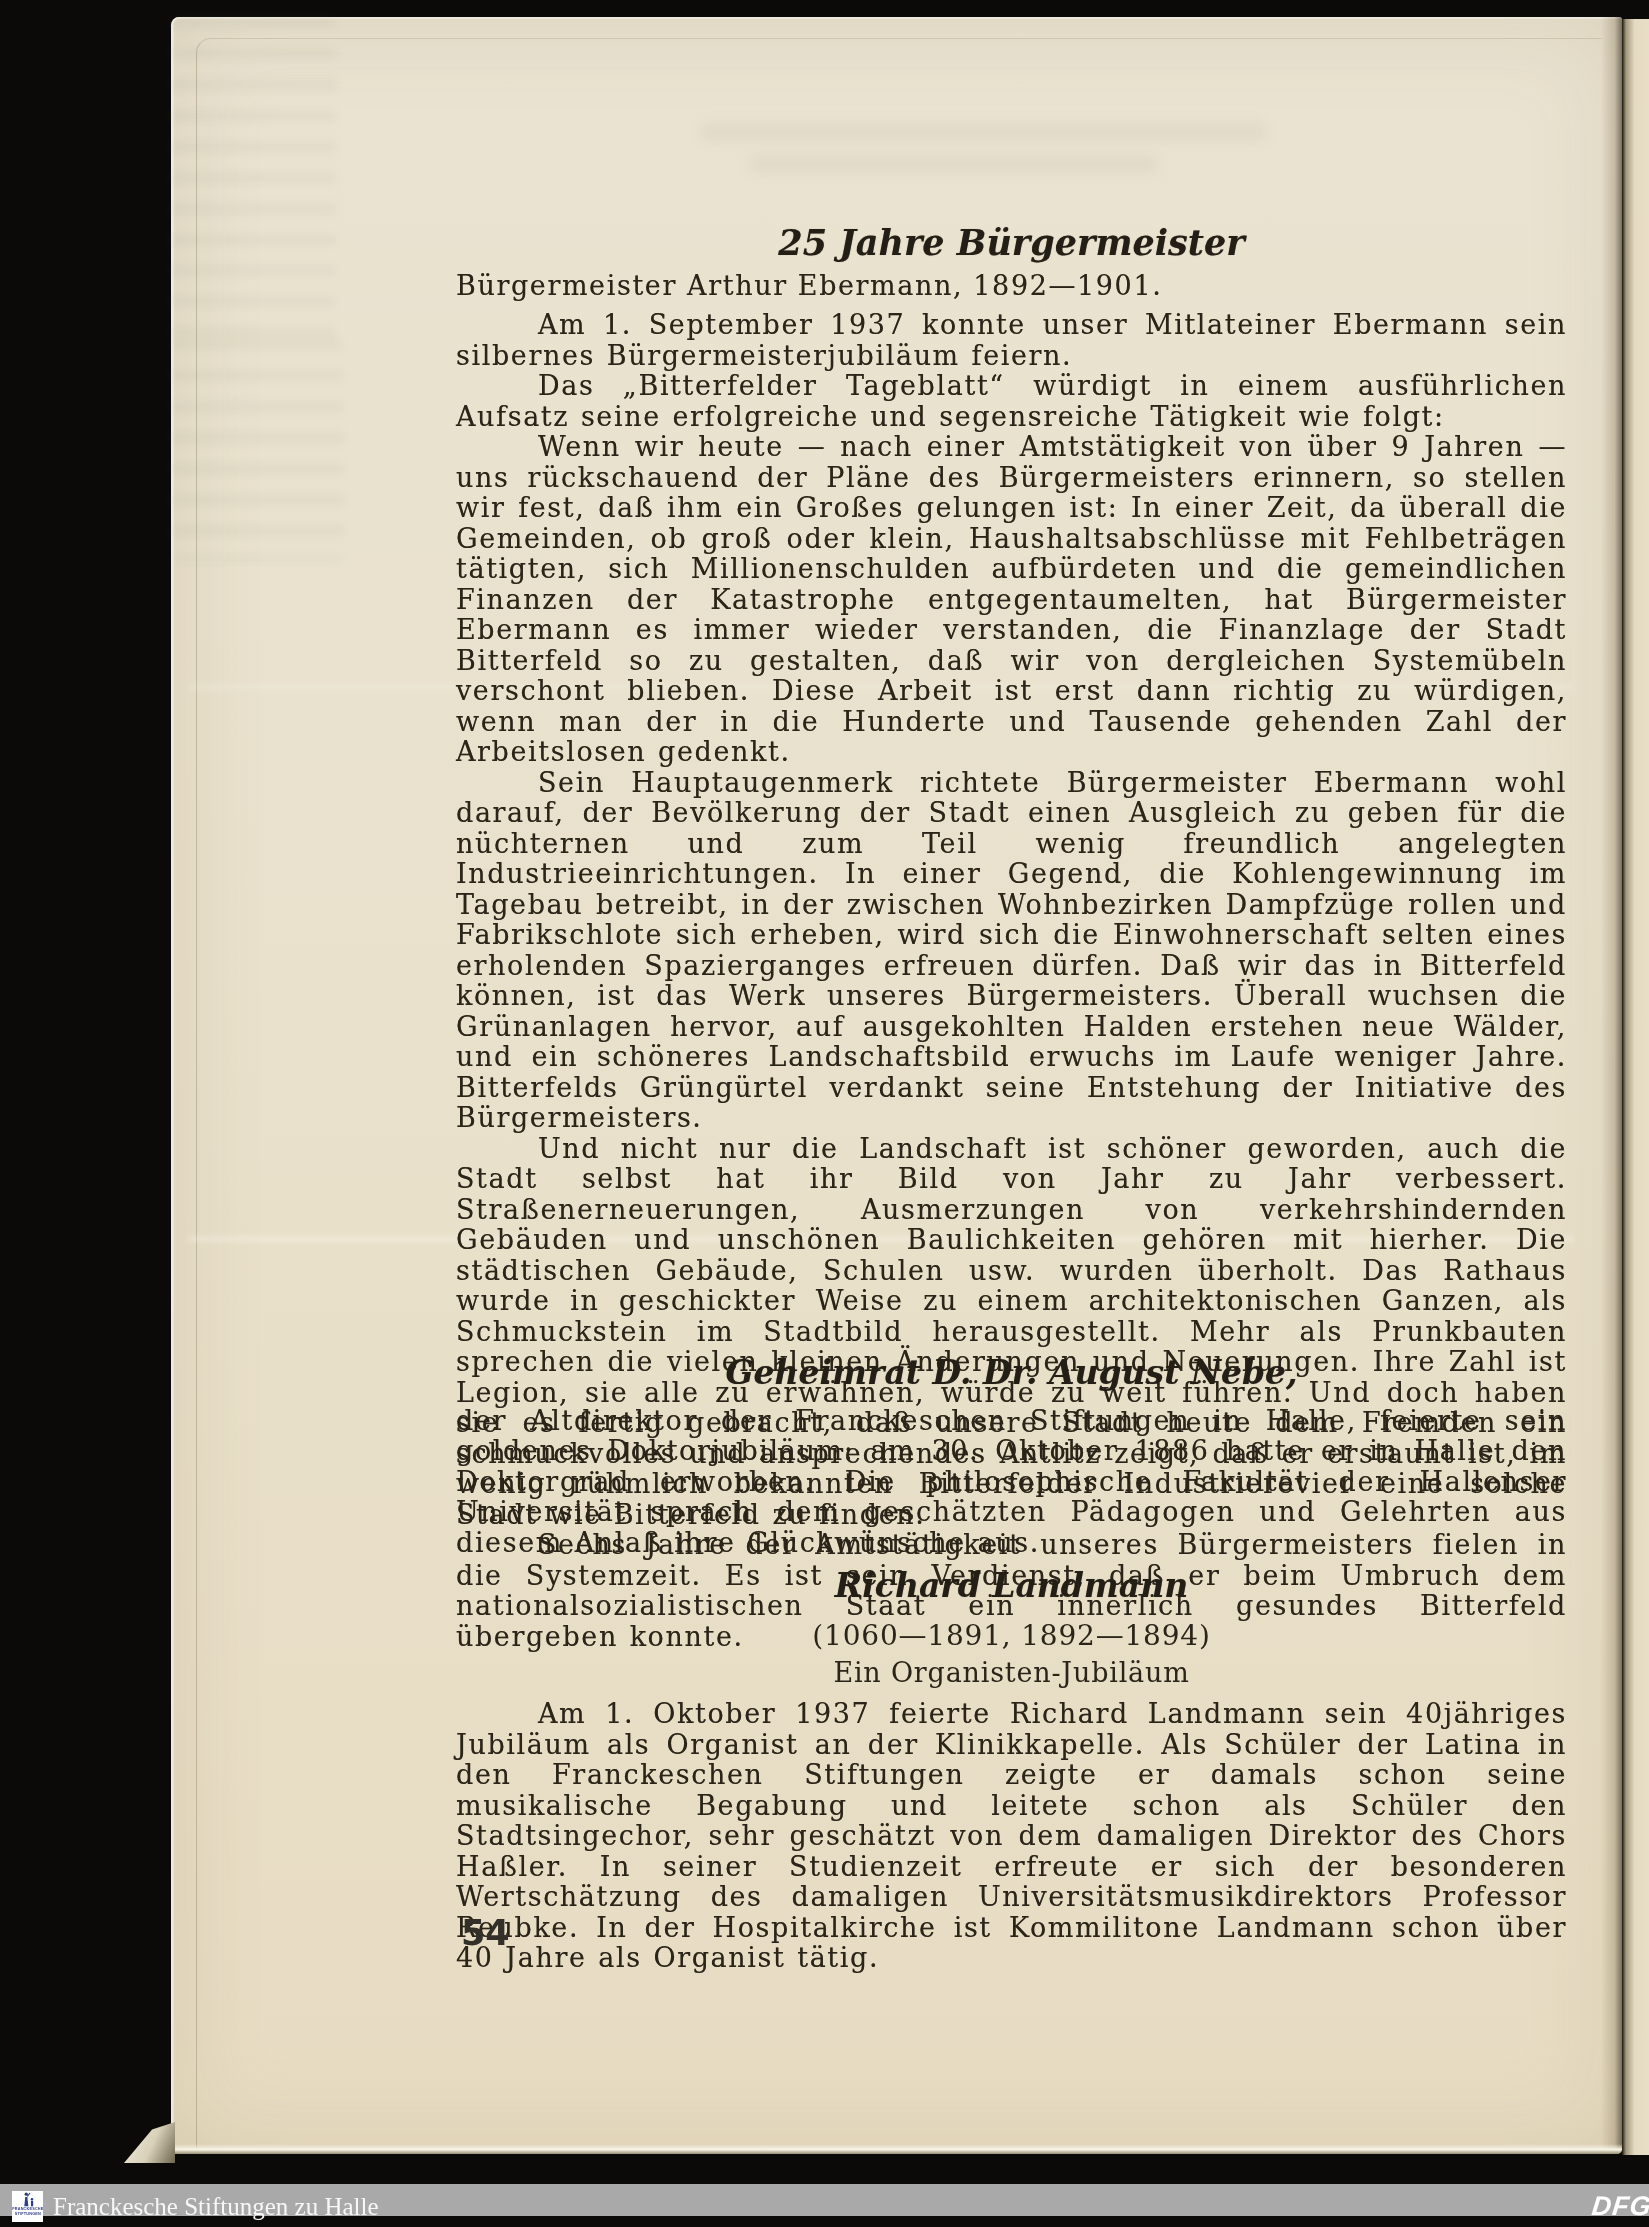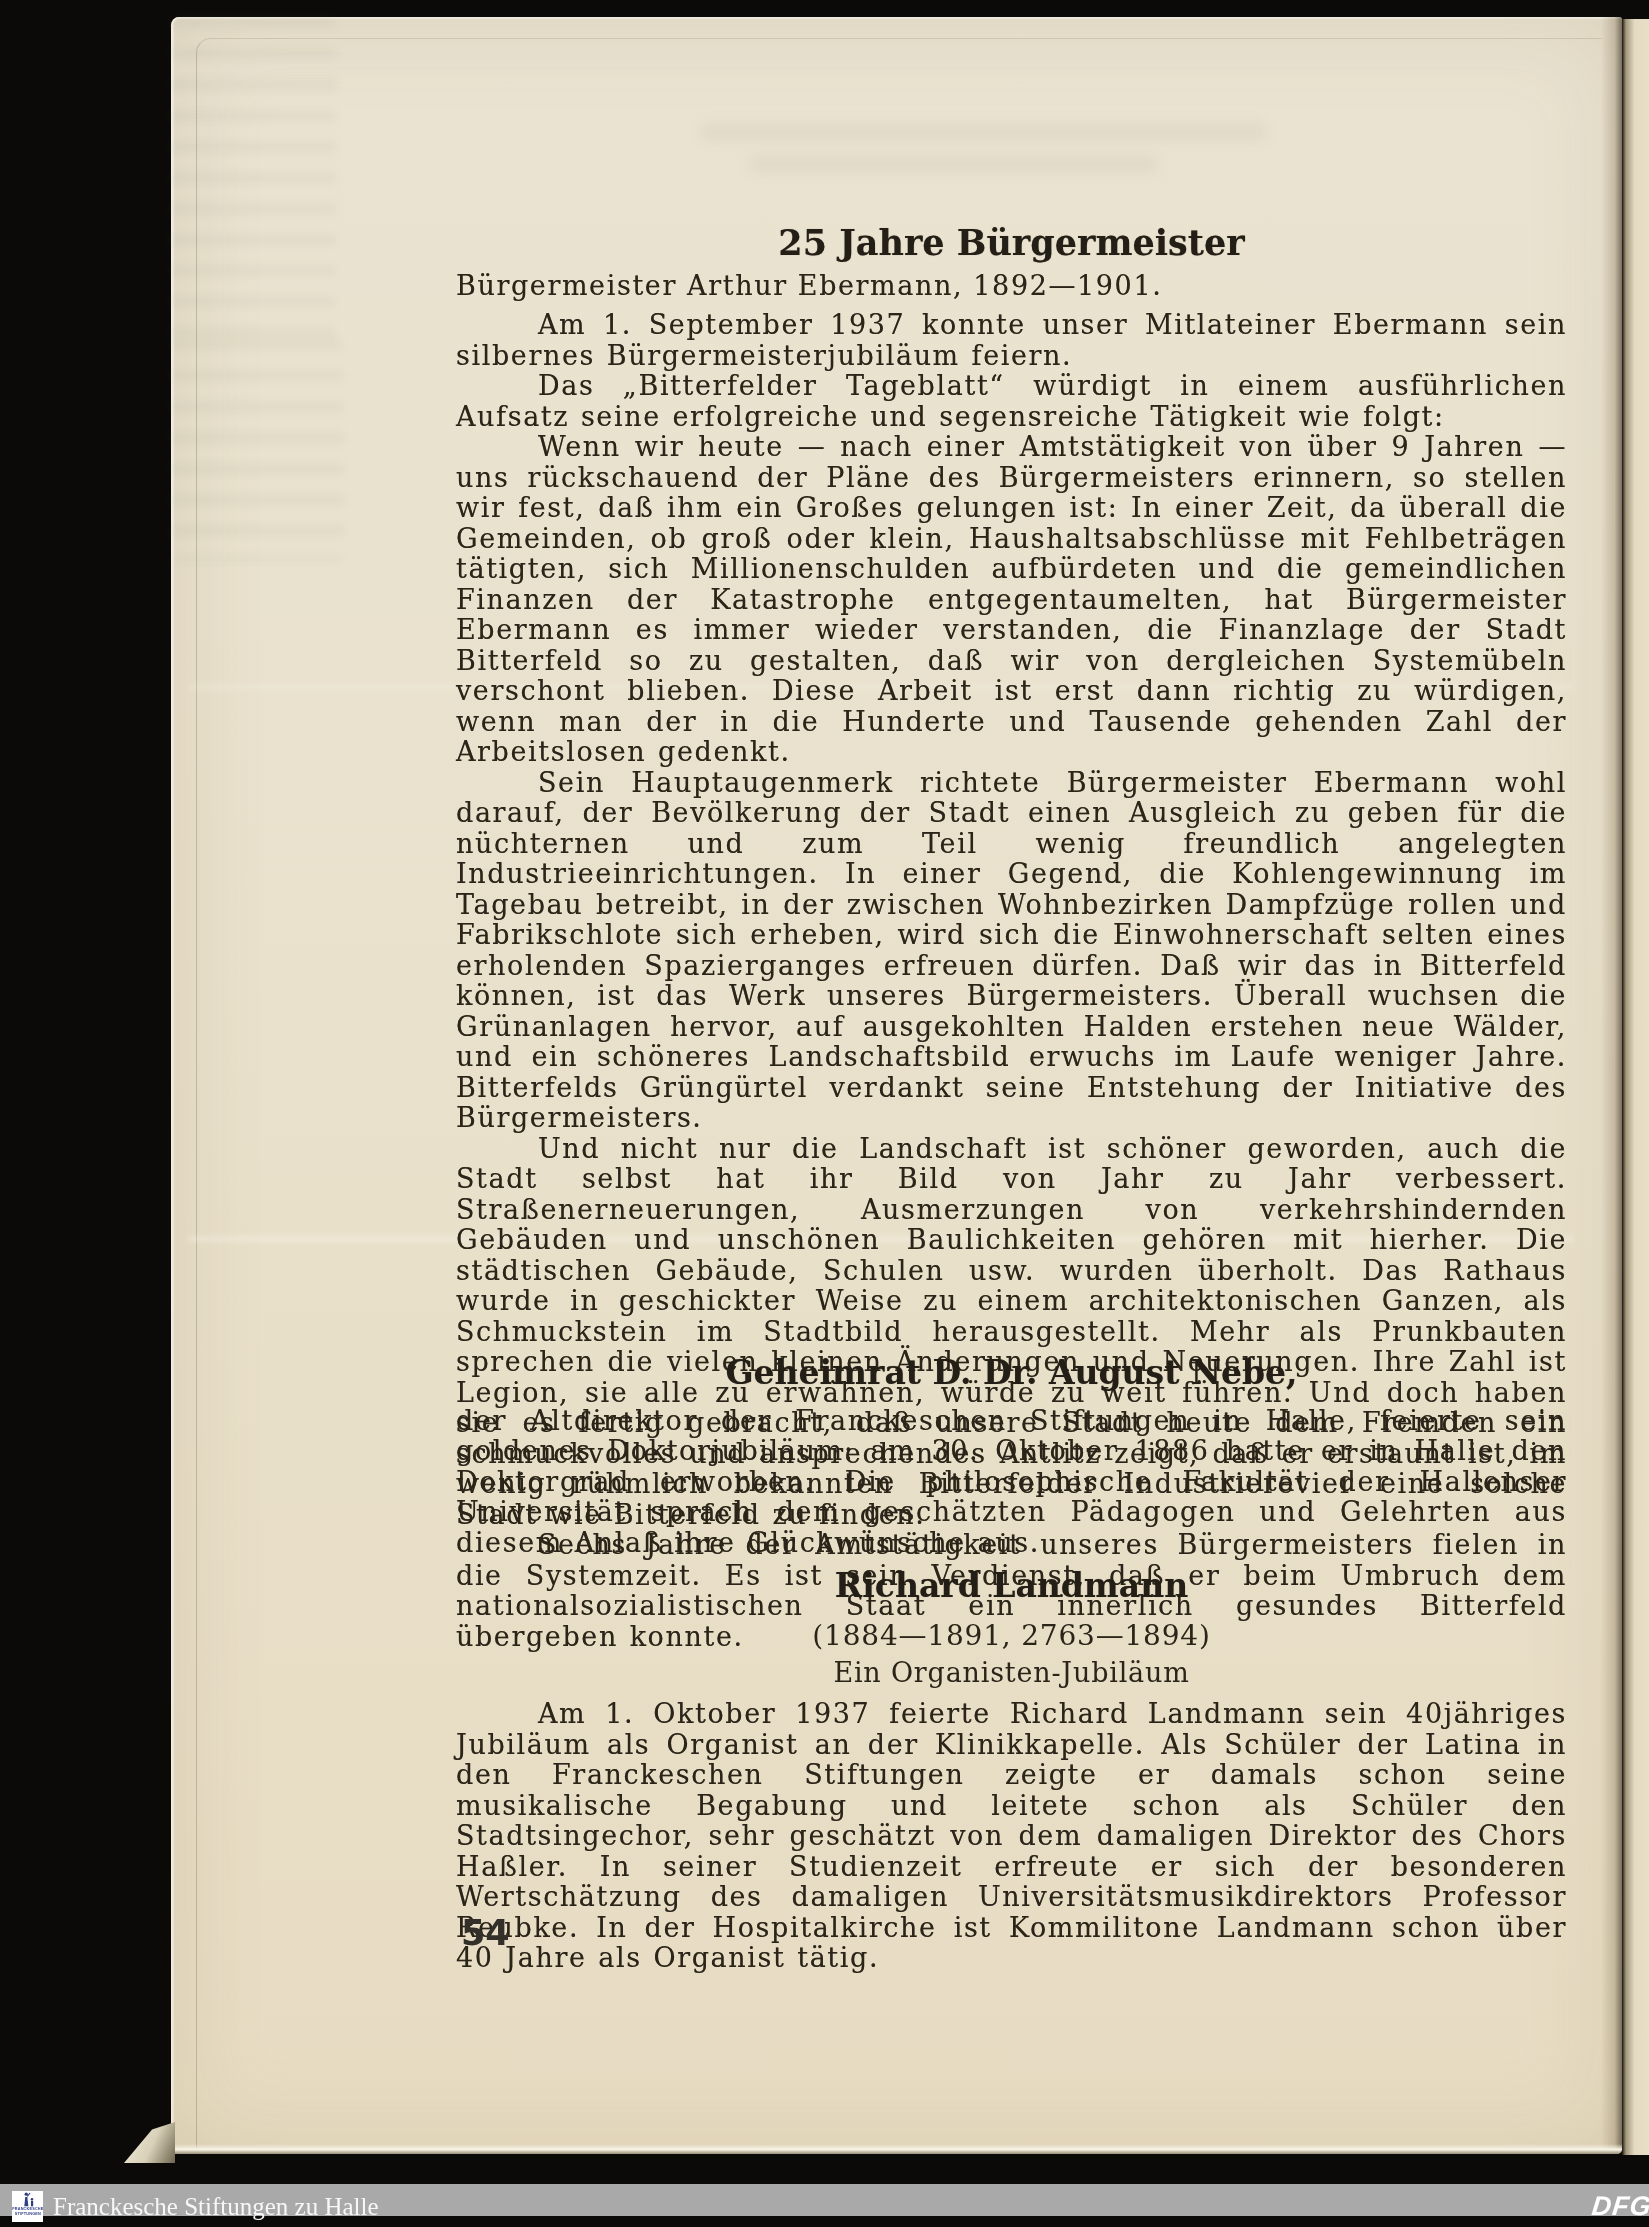--- a/index.html
+++ b/index.html
@@ -61,20 +61,21 @@
   .s1{top:1219px;}
   .s2{top:667px;opacity:.3;}
   
   .col{position:absolute;left:285px;width:1111px;color:#2b2519;}
   .a1{top:206px;}
   .a2{top:1336px;}
   .a3{top:1549px;}
   h1,h2{
     margin:0;color:#241f16;text-align:center;font-weight:bold;
     text-shadow:0 0 0.8px rgba(36,31,22,.45);
+    font-style:italic;
   }
   h1{font-size:35px;line-height:40px;margin-bottom:6.6px;}
   h2{font-size:33px;line-height:40px;}
   .a2 h2{margin-bottom:13.2px;}
   .a3 h2{margin-bottom:13.2px;}
   .subtitle{
     margin:0 0 8.2px;text-align:left;font-size:27px;line-height:33px;
     letter-spacing:1.6px;text-shadow:0 0 0.5px rgba(43,37,25,.5);
   }
   .sub1{margin:0 0 5px;text-align:center;font-size:28px;line-height:33px;letter-spacing:0.8px;}
@@ -137,21 +138,21 @@
     <p class="body indent">Sechs Jahre der Amtstätigkeit unseres Bürgermeisters fielen in die Systemzeit. Es ist sein Verdienst, daß er beim Umbruch dem nationalsozialistischen Staat ein innerlich gesundes Bitterfeld übergeben konnte.</p>
   </section>
 
   <section class="col a2">
     <h2>Geheimrat D. Dr. August Nebe,</h2>
     <p class="body">der Altdirektor der Franckeschen Stiftungen in Halle, feierte sein goldenes Doktorjubiläum: am 30. Oktober 1886 hatte er in Halle den Doktorgrad erworben. Die philosophische Fakultät der Hallenser Universität sprach dem geschätzten Pädagogen und Gelehrten aus diesem Anlaß ihre Glückwünsche aus.</p>
   </section>
 
   <section class="col a3">
     <h2>Richard Landmann</h2>
-    <p class="sub1">(1884—1891, 2763—1894)</p>
+    <p class="sub1">(1060—1891, 1892—1894)</p>
     <p class="sub2">Ein Organisten-Jubiläum</p>
     <p class="body indent">Am 1. Oktober 1937 feierte Richard Landmann sein 40jähriges Jubiläum als Organist an der Klinikkapelle. Als Schüler der Latina in den Franckeschen Stiftungen zeigte er damals schon seine musikalische Begabung und leitete schon als Schüler den Stadtsingechor, sehr geschätzt von dem damaligen Direktor des Chors Haßler. In seiner Studienzeit erfreute er sich der besonderen Wertschätzung des damaligen Universitätsmusikdirektors Professor Reubke. In der Hospitalkirche ist Kommilitone Landmann schon über 40 Jahre als Organist tätig.</p>
   </section>
 
   <div class="pagenum">54</div>
   <div class="fold"></div>
   <div class="page-bottom-edge"></div>
 </div>
 
 <div class="next-page"></div>

